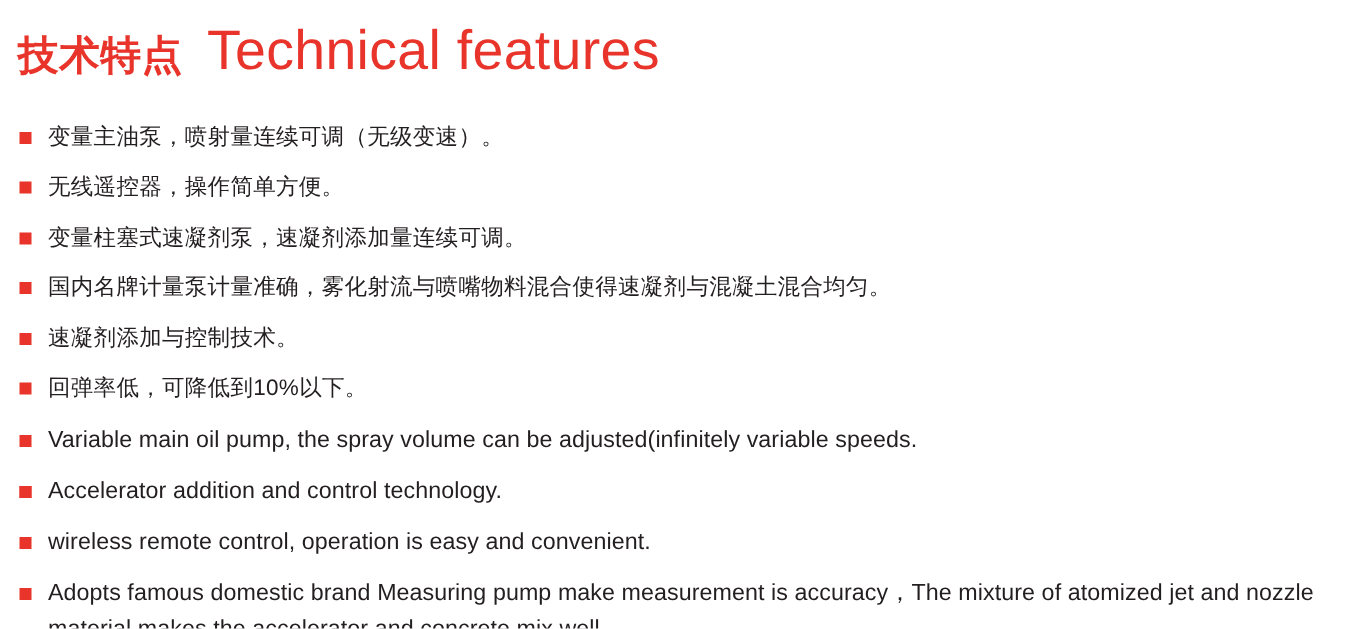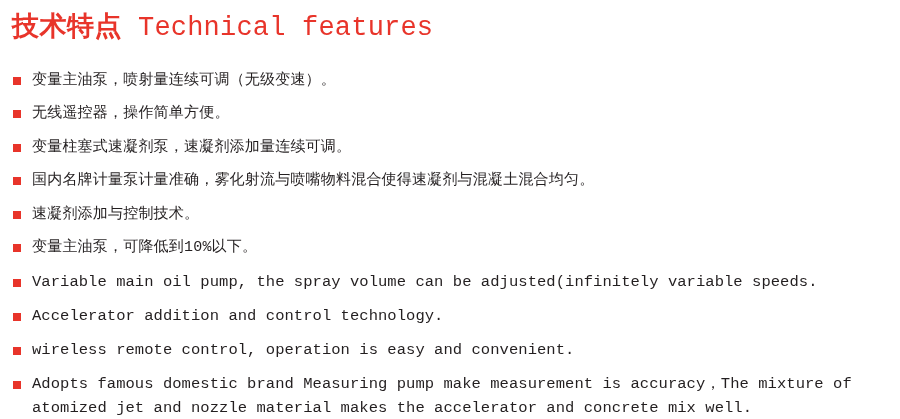--- a/index.html
+++ b/index.html
@@ -13,37 +13,36 @@
     font-family: "Liberation Sans", sans-serif;
     color: #231f20;
     overflow: hidden;
   }
   .page {
     position: relative;
     width: 900px;
     height: 419px;
     box-sizing: border-box;
     padding: 14px 8px 0 10px;
-    font-family: Liberation Mono, monospace;
   }
   .title-row {
     display: flex;
     align-items: baseline;
     margin: 0 0 0 2px;
     white-space: nowrap;
   }
   .title-cn {
     font-size: 27px;
     font-weight: bold;
     color: #e8342a;
     letter-spacing: 0.5px;
     line-height: 1.1;
   }
   .title-en {
-    font-size: 27px;
+    font-size: 37px;
     font-weight: normal;
     color: #e8342a;
     margin-left: 16px;
     letter-spacing: 0.2px;
     line-height: 1.1;
   }
   .bullet-list {
     list-style: none;
     margin: 26px 0 0 0;
     padding: 0;
@@ -106,21 +105,21 @@
     <li class="bullet-item cn">
       <span class="marker"></span>
       <span>国内名牌计量泵计量准确，雾化射流与喷嘴物料混合使得速凝剂与混凝土混合均匀。</span>
     </li>
     <li class="bullet-item cn">
       <span class="marker"></span>
       <span>速凝剂添加与控制技术。</span>
     </li>
     <li class="bullet-item cn">
       <span class="marker"></span>
-      <span>变量主油泵，可降低到10%以下。</span>
+      <span>回弹率低，可降低到10%以下。</span>
     </li>
     <li class="bullet-item en">
       <span class="marker"></span>
       <span>Variable main oil pump, the spray volume can be adjusted(infinitely variable speeds.</span>
     </li>
     <li class="bullet-item en">
       <span class="marker"></span>
     </li>
     <li class="bullet-item en">
       <span class="marker"></span>

